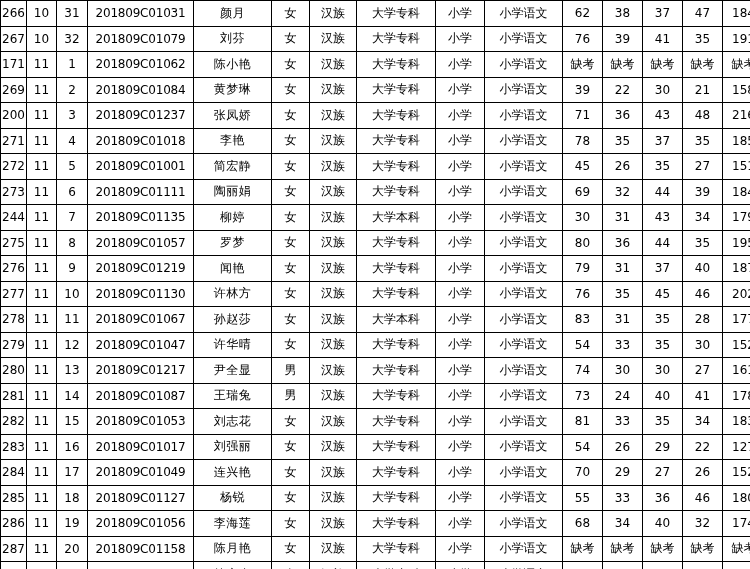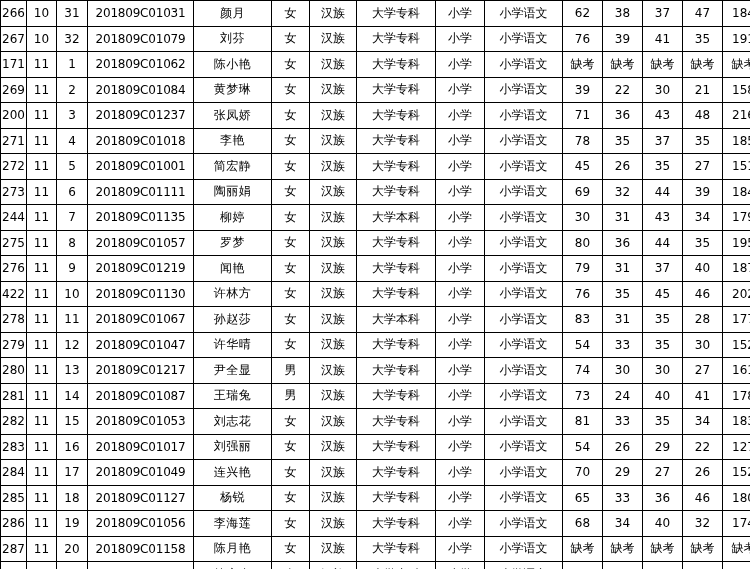--- a/index.html
+++ b/index.html
@@ -255,21 +255,21 @@
         <td class="cn">大学专科</td>
         <td class="cn">小学</td>
         <td class="cn">小学语文</td>
         <td class="num">79</td>
         <td class="num">31</td>
         <td class="num">37</td>
         <td class="num">40</td>
         <td class="num">187</td>
       </tr>
       <tr>
-        <td class="idx">422</td>
+        <td class="idx">277</td>
         <td class="num">11</td>
         <td class="num">10</td>
         <td class="code">201809C01130</td>
         <td class="name">许林方</td>
         <td class="cn">女</td>
         <td class="cn">汉族</td>
         <td class="cn">大学专科</td>
         <td class="cn">小学</td>
         <td class="cn">小学语文</td>
         <td class="num">76</td>
@@ -401,21 +401,21 @@
         <td class="idx">285</td>
         <td class="num">11</td>
         <td class="num">18</td>
         <td class="code">201809C01127</td>
         <td class="name">杨锐</td>
         <td class="cn">女</td>
         <td class="cn">汉族</td>
         <td class="cn">大学专科</td>
         <td class="cn">小学</td>
         <td class="cn">小学语文</td>
-        <td class="num">65</td>
+        <td class="num">55</td>
         <td class="num">33</td>
         <td class="num">36</td>
         <td class="num">46</td>
         <td class="num">180</td>
       </tr>
       <tr>
         <td class="idx">286</td>
         <td class="num">11</td>
         <td class="num">19</td>
         <td class="code">201809C01056</td>

